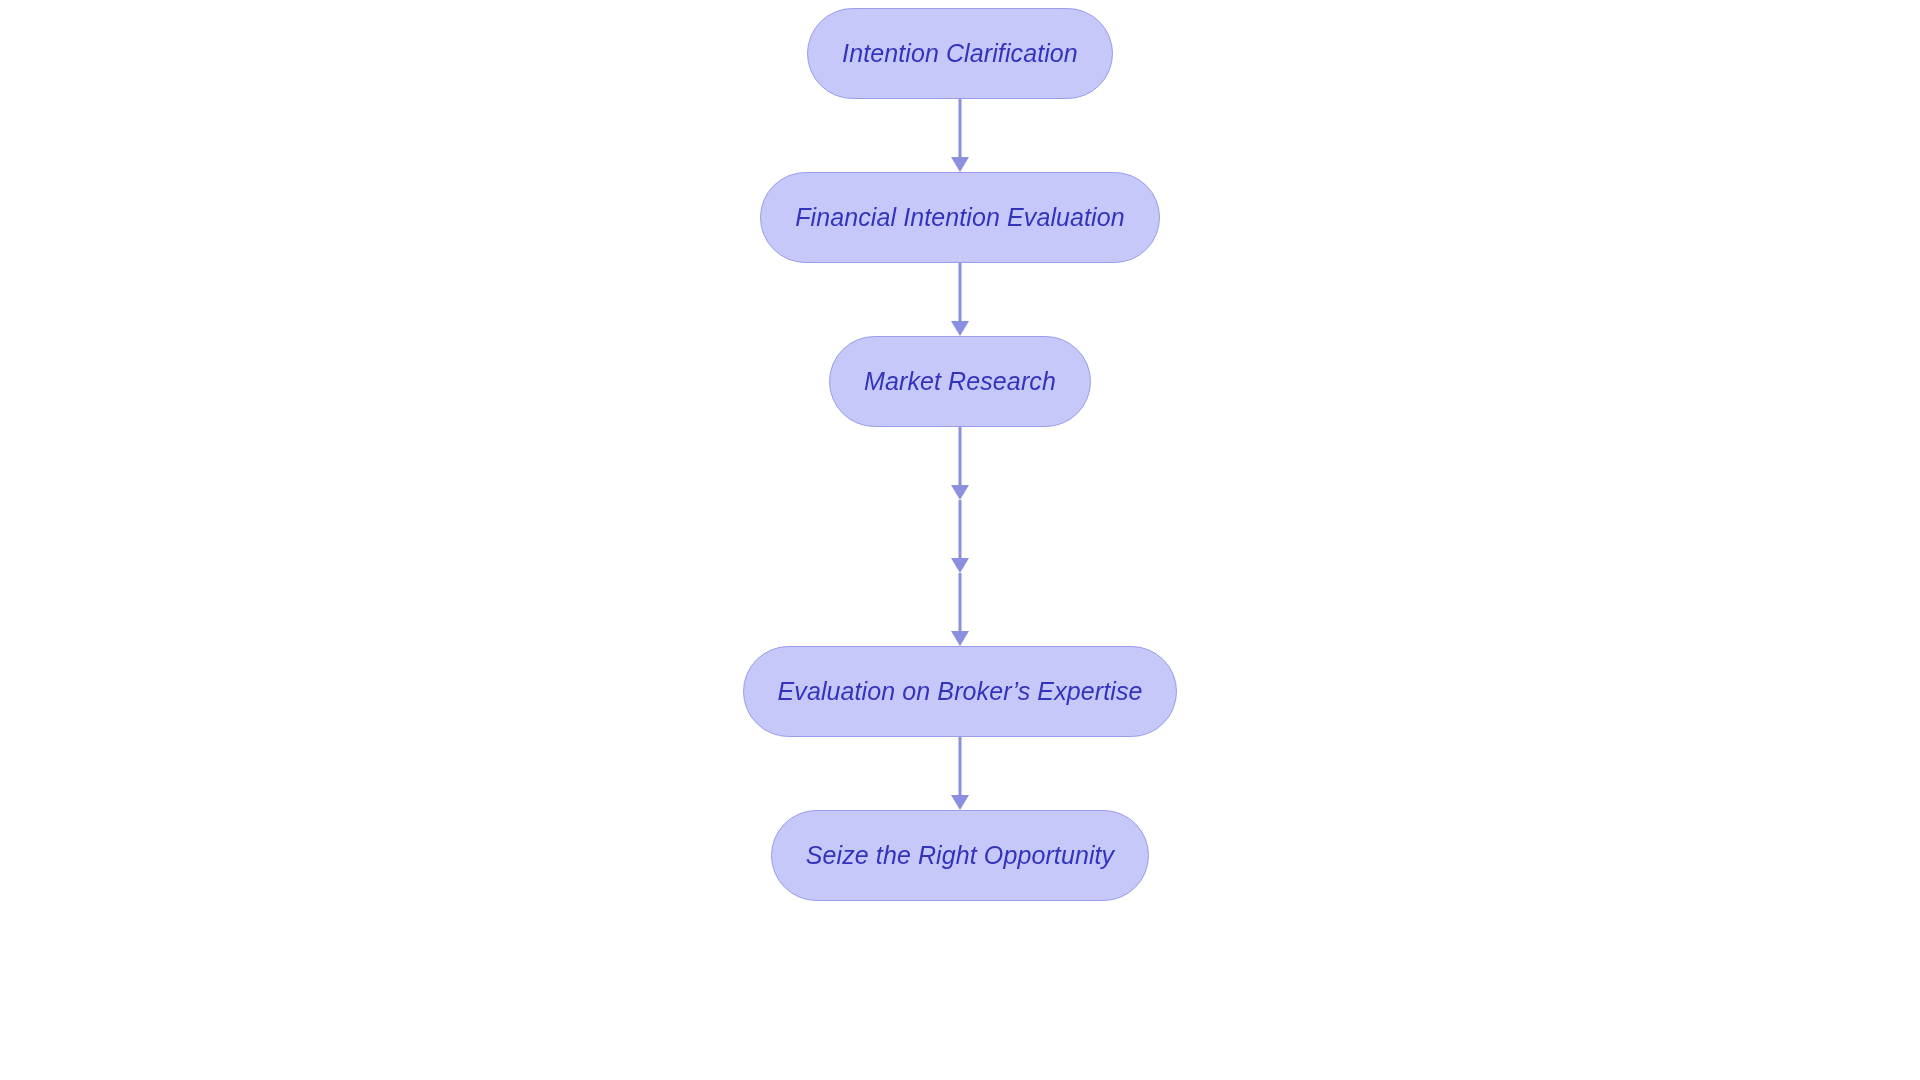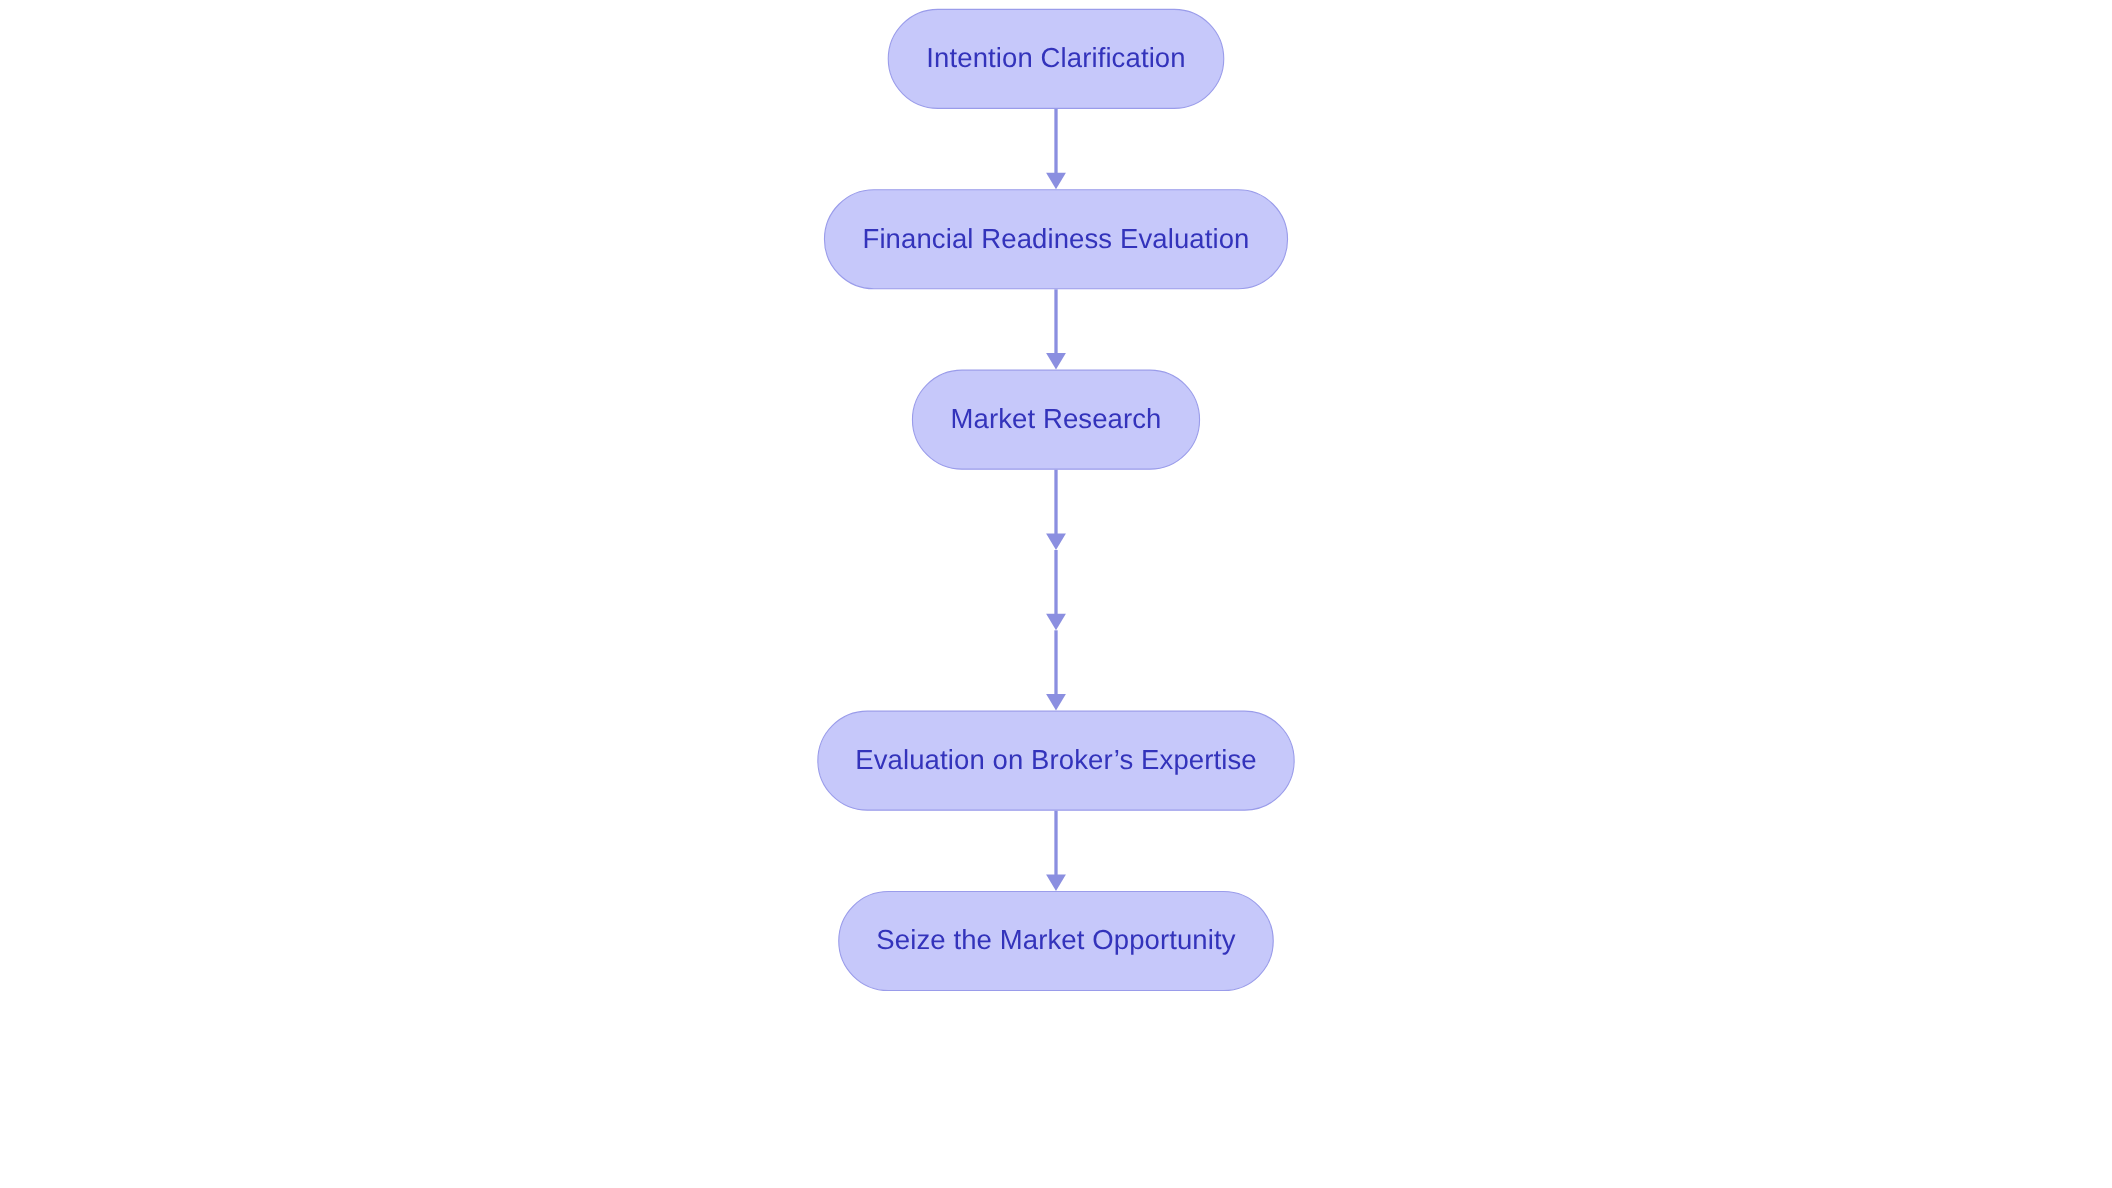--- a/index.html
+++ b/index.html
@@ -45,20 +45,21 @@
     display: flex;
     align-items: center;
     justify-content: flex-end;
     color: #3333bb;
     font-size: 25px;
     font-weight: 400;
     letter-spacing: 0.1px;
     white-space: nowrap;
     padding: 0 34px;
     flex: 0 0 auto;
+    font-style: italic;
   }
 
   .node-label {
     display: block;
     line-height: 1;
   }
 
   .connector {
     flex: 0 0 auto;
     width: 20px;
@@ -97,21 +98,21 @@
     <div class="node">
       <span class="node-label">Intention Clarification</span>
     </div>
 
     <div class="connector">
       <div class="shaft"></div>
       <div class="head"></div>
     </div>
 
     <div class="node">
-      <span class="node-label">Financial Readiness Evaluation</span>
+      <span class="node-label">Financial Intention Evaluation</span>
     </div>
 
     <div class="connector">
       <div class="shaft"></div>
       <div class="head"></div>
     </div>
 
     <div class="node">
       <span class="node-label">Market Research</span>
     </div>
@@ -136,17 +137,17 @@
     <div class="node">
       <span class="node-label">Evaluation on Broker’s Expertise</span>
     </div>
 
     <div class="connector">
       <div class="shaft"></div>
       <div class="head"></div>
     </div>
 
     <div class="node">
-      <span class="node-label">Seize the Market Opportunity</span>
+      <span class="node-label">Seize the Right Opportunity</span>
     </div>
 
   </div>
 </div>
 
 </body></html>

